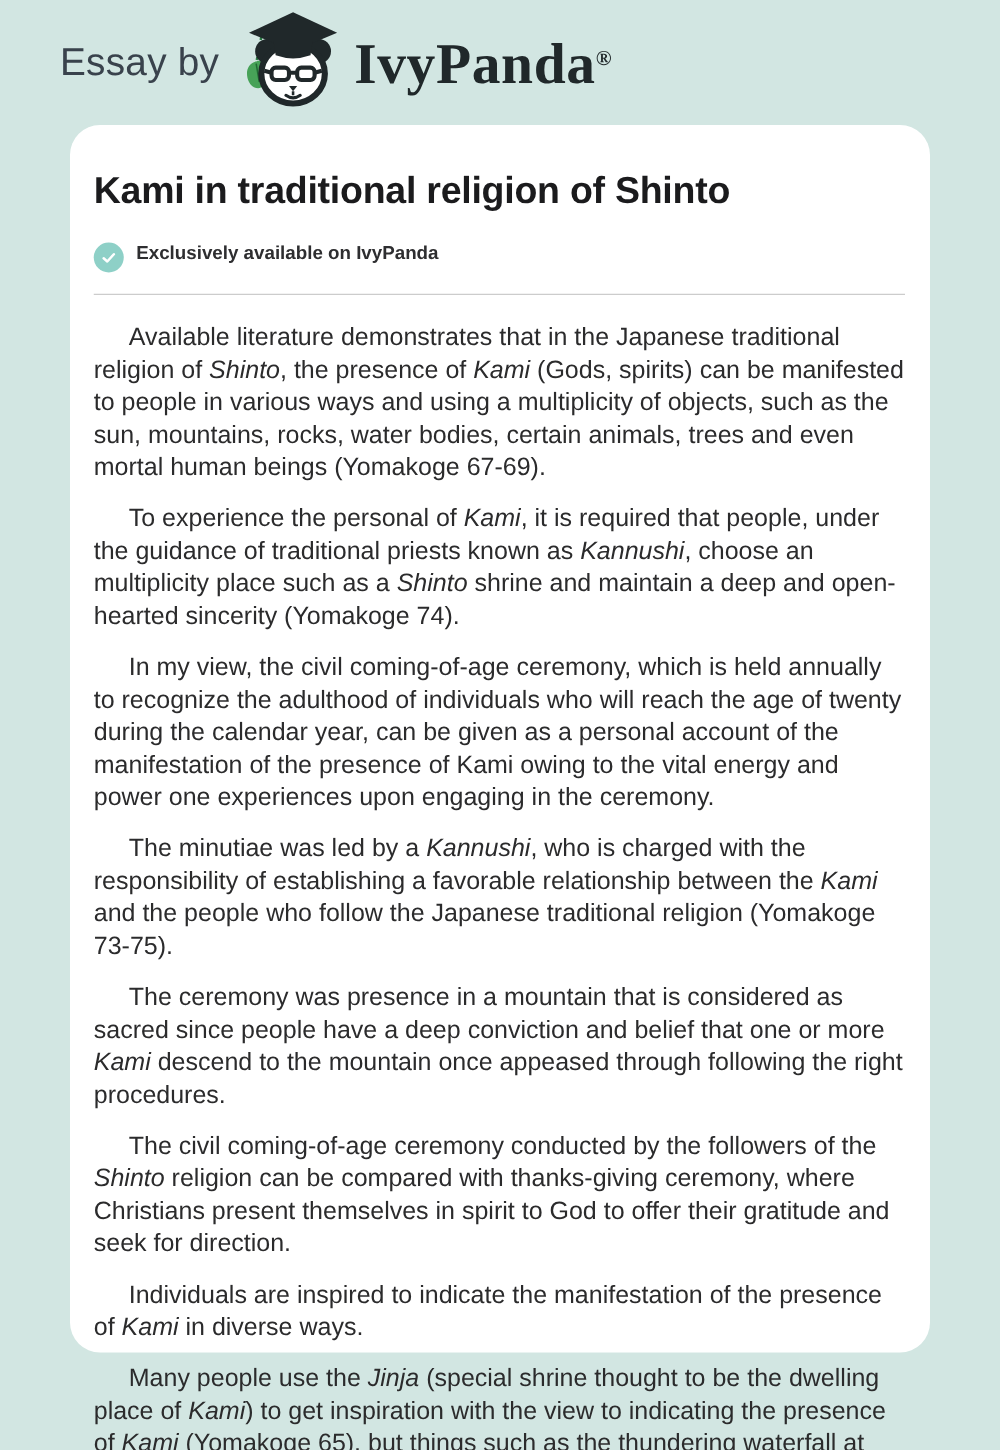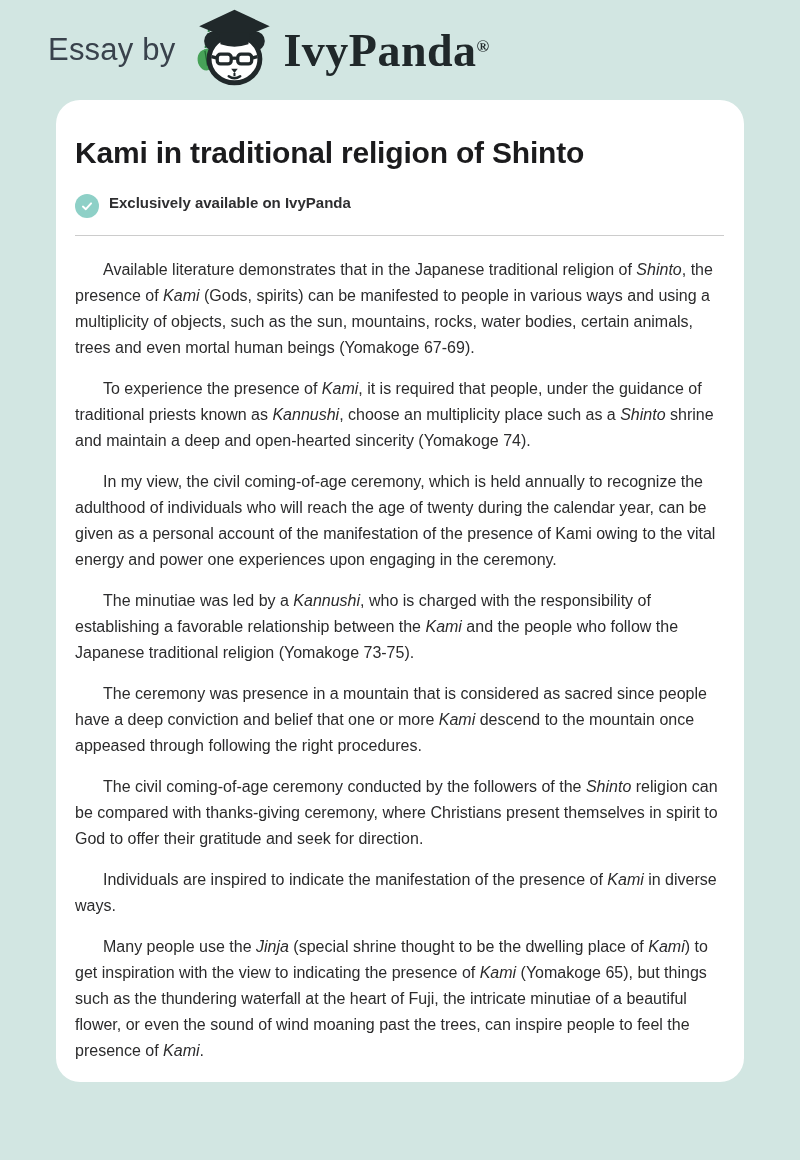--- a/index.html
+++ b/index.html
@@ -78,21 +78,21 @@
     font-size:15px;
     font-weight:bold;
     color:#2e2e30;
   }
   .divider {
     border:none;
     border-top:1px solid #cccccc;
     margin:0 0 21px 0;
   }
   .para {
-    font-size:16px;
+    font-size:20px;
     line-height:26px;
     color:#2b2b2c;
     text-indent:28px;
     margin-bottom:15px;
   }
   .para .it { font-style:italic; }
 </style>
 </head>
 <body>
 
@@ -136,21 +136,21 @@
         <polyline points="5,13 10,17.5 19,7.5" fill="none" stroke="#ffffff" stroke-width="3.4" stroke-linecap="round" stroke-linejoin="round"></polyline>
       </svg>
     </span>
     <span class="availability-text">Exclusively available on IvyPanda</span>
   </div>
 
   <hr class="divider">
 
   <div>
       <p class="para"><span>Available literature demonstrates that in the Japanese traditional religion of </span><span class="it">Shinto</span><span>, the presence of </span><span class="it">Kami</span><span> (Gods, spirits) can be manifested to people in various ways and using a multiplicity of objects, such as the sun, mountains, rocks, water bodies, certain animals, trees and even mortal human beings (Yomakoge 67-69).</span></p>
-      <p class="para"><span>To experience the presence of </span><span class="it">Kami</span><span>, it is required that people, under the guidance of traditional priests known as </span><span class="it">Kannushi</span><span>, choose an multiplicity place such as a </span><span class="it">Shinto</span><span> shrine and maintain a deep and open-hearted sincerity (Yomakoge 74).</span></p>
+      <p class="para"><span>To experience the personal of </span><span class="it">Kami</span><span>, it is required that people, under the guidance of traditional priests known as </span><span class="it">Kannushi</span><span>, choose an multiplicity place such as a </span><span class="it">Shinto</span><span> shrine and maintain a deep and open-hearted sincerity (Yomakoge 74).</span></p>
       <p class="para"><span>In my view, the civil coming-of-age ceremony, which is held annually to recognize the adulthood of individuals who will reach the age of twenty during the calendar year, can be given as a personal account of the manifestation of the presence of Kami owing to the vital energy and power one experiences upon engaging in the ceremony.</span></p>
       <p class="para"><span>The minutiae was led by a </span><span class="it">Kannushi</span><span>, who is charged with the responsibility of establishing a favorable relationship between the </span><span class="it">Kami</span><span> and the people who follow the Japanese traditional religion (Yomakoge 73-75).</span></p>
       <p class="para"><span>The ceremony was presence in a mountain that is considered as sacred since people have a deep conviction and belief that one or more </span><span class="it">Kami</span><span> descend to the mountain once appeased through following the right procedures.</span></p>
       <p class="para"><span>The civil coming-of-age ceremony conducted by the followers of the </span><span class="it">Shinto</span><span> religion can be compared with thanks-giving ceremony, where Christians present themselves in spirit to God to offer their gratitude and seek for direction.</span></p>
       <p class="para"><span>Individuals are inspired to indicate the manifestation of the presence of </span><span class="it">Kami</span><span> in diverse ways.</span></p>
       <p class="para"><span>Many people use the </span><span class="it">Jinja</span><span> (special shrine thought to be the dwelling place of </span><span class="it">Kami</span><span>) to get inspiration with the view to indicating the presence of </span><span class="it">Kami</span><span> (Yomakoge 65), but things such as the thundering waterfall at the heart of Fuji, the intricate minutiae of a beautiful flower, or even the sound of wind moaning past the trees, can inspire people to feel the presence of </span><span class="it">Kami</span><span>.</span></p>
     </div>
 </div>
 
 </body></html>

